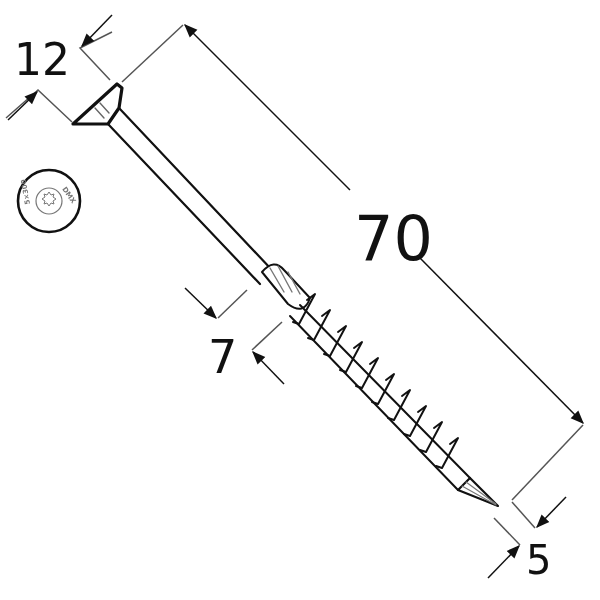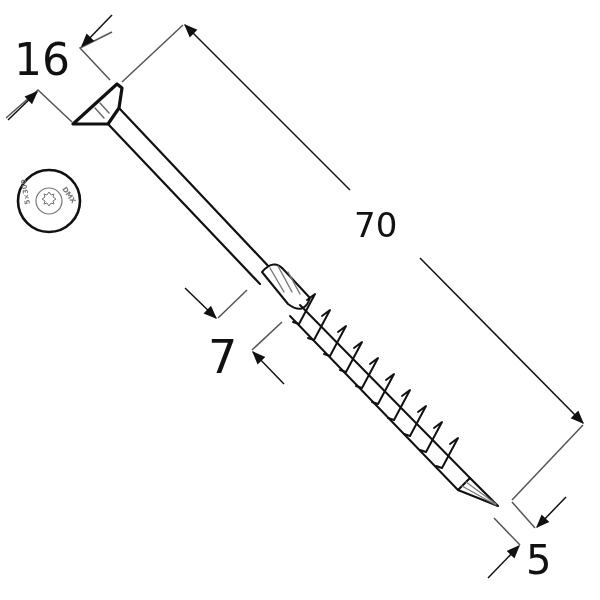--- a/index.html
+++ b/index.html
@@ -1,20 +1,20 @@
 <!DOCTYPE html>
 <html><head>
 <meta charset="utf-8">
 <style>
   html, body { margin:0; padding:0; background:#ffffff; }
   body { width:600px; height:600px; position:relative; overflow:hidden; font-family:"DejaVu Sans", sans-serif; }
   .canvas { position:absolute; left:0; top:0; width:600px; height:600px; }
   .dim-label { position:absolute; color:#111; font-family:"DejaVu Sans", sans-serif; font-size:44px; line-height:1; }
   #lbl-10 { left:14px; top:38px; }
-  #lbl-70 { left:354px; top:208px; font-size:34px; }
+  #lbl-70 { left:354px; top:208px; font-size:62px; }
   #lbl-7 { left:208px; top:334px; font-size:46px; }
   #lbl-5 { left:526px; top:540px; font-size:40px; }
 </style>
 </head>
 <body>
 
 <svg class="canvas" viewBox="0 0 600 600" xmlns="http://www.w3.org/2000/svg">
   <defs>
     <marker id="arr" viewBox="0 0 10 10" refX="9" refY="5" markerWidth="9" markerHeight="9" orient="auto-start-reverse">
       <path d="M0,1 L10,5 L0,9 z" fill="#111"></path>
@@ -78,16 +78,16 @@
     <line x1="282" y1="322" x2="252" y2="350"></line>
     <line x1="284" y1="384" x2="253" y2="352" marker-end="url(#arr)" stroke="#111"></line>
 
     <line x1="512" y1="502" x2="535" y2="528"></line>
     <line x1="566" y1="497" x2="537" y2="527" marker-end="url(#arr)" stroke="#111"></line>
     <line x1="494" y1="518" x2="520" y2="545"></line>
     <line x1="488" y1="578" x2="519" y2="546" marker-end="url(#arr)" stroke="#111"></line>
   </g>
 </svg>
 
-<div class="dim-label" id="lbl-10">16</div>
+<div class="dim-label" id="lbl-10">12</div>
 <div class="dim-label" id="lbl-70">70</div>
 <div class="dim-label" id="lbl-7">7</div>
 <div class="dim-label" id="lbl-5">5</div>
 
 </body></html>

